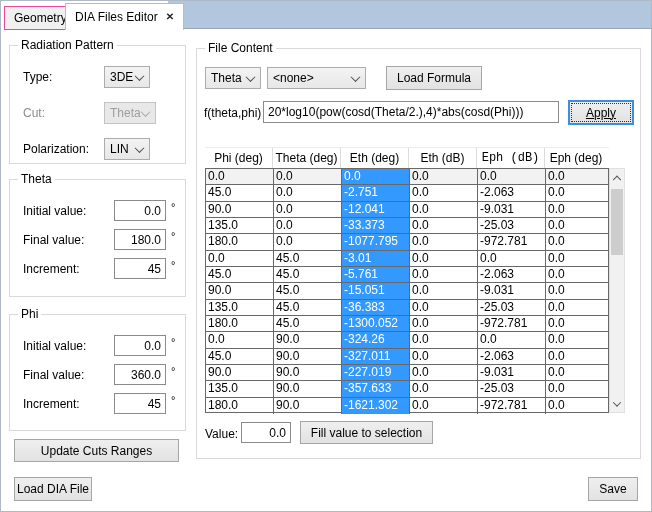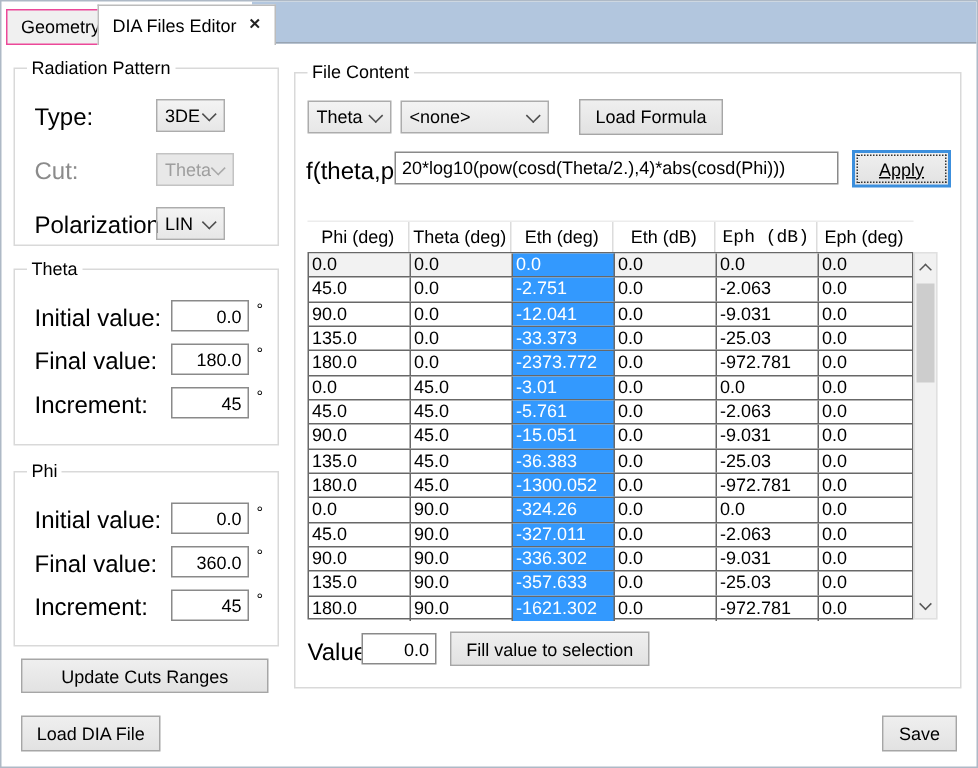--- a/index.html
+++ b/index.html
@@ -17,21 +17,21 @@
                   border:1px solid #ec4899; z-index:2; }
   .tab.active { left:64px; top:2px; height:27px; background:#fff;
                 border:1px solid #bcbcbc; border-bottom:none; z-index:3; }
   .tab-close { font-size:10px; font-weight:bold; color:#222; line-height:10px; }
 
   
   .groupbox { position:absolute; border:1px solid #d9d9d9; background:transparent; }
   .gb-title { position:absolute; top:-8px; left:8px; background:#fff; padding:0 3px;
               font-size:12px; white-space:nowrap; }
 
-  .lbl { position:absolute; font-size:16px; white-space:nowrap; }
+  .lbl { position:absolute; font-size:12px; white-space:nowrap; }
   .lbl.disabled { color:#8b8b8b; }
   .deg { position:absolute; font-size:11px; }
 
   
   .combo { position:absolute; display:flex; align-items:center; justify-content:space-between;
            background:linear-gradient(#f3f3f3,#e7e7e7); border:1px solid #acacac;
            padding:0 6px 0 5px; font-size:12px; }
   .combo .chev { width:7px; height:7px; border-right:1.4px solid #4d4d4d;
                  border-bottom:1.4px solid #4d4d4d; transform:rotate(45deg) translate(-1px,-1px); }
   .combo.disabled { background:#e8e8e8; border-color:#c3c3c3; color:#9e9e9e; }
@@ -131,21 +131,21 @@
   <input class="inp num" style="left: 113px; top: 334px; width: 52px; height: 21px;" value="0.0">
   <span class="deg" style="left:170px; top:335px;">°</span>
   <span class="lbl" style="left:22px; top:367px;">Final value:</span>
   <input class="inp num" style="left: 113px; top: 363px; width: 52px; height: 21px;" value="360.0">
   <span class="deg" style="left:170px; top:364px;">°</span>
   <span class="lbl" style="left:22px; top:396px;">Increment:</span>
   <input class="inp num" style="left: 113px; top: 392px; width: 52px; height: 21px;" value="45">
   <span class="deg" style="left:170px; top:393px;">°</span>
 
   <button class="btn" style="left:13px; top:438px; width:165px; height:23px;">Update Cuts Ranges</button>
-  <button class="btn" style="left:13px; top:476px; width:93px; height:24px;">Load DIA File</button>
+  <button class="btn" style="left:13px; top:476px; width:78px; height:24px;">Load DIA File</button>
 
   <div class="groupbox" style="left:195px; top:47px; width:445px; height:411px;">
     <span class="gb-title">File Content</span>
   </div>
 
   <div class="combo" style="left:204px; top:66px; width:56px; height:22px;">
     <span>Theta</span>
     <span class="chev"></span>
   </div>
   <div class="combo" style="left:266px; top:66px; width:99px; height:22px;">
@@ -196,21 +196,21 @@
           <div class="td" style="width: 68px;">135.0</div>
           <div class="td" style="width: 68px;">0.0</div>
           <div class="td sel" style="width: 68px;">-33.373</div>
           <div class="td" style="width: 68px;">0.0</div>
           <div class="td" style="width: 68px;">-25.03</div>
           <div class="td" style="width: 62px;">0.0</div>
         </div>
         <div class="trow">
           <div class="td" style="width: 68px;">180.0</div>
           <div class="td" style="width: 68px;">0.0</div>
-          <div class="td sel" style="width: 68px;">-2373.772</div>
+          <div class="td sel" style="width: 68px;">-1077.795</div>
           <div class="td" style="width: 68px;">0.0</div>
           <div class="td" style="width: 68px;">-972.781</div>
           <div class="td" style="width: 62px;">0.0</div>
         </div>
         <div class="trow">
           <div class="td" style="width: 68px;">0.0</div>
           <div class="td" style="width: 68px;">45.0</div>
           <div class="td sel" style="width: 68px;">-3.01</div>
           <div class="td" style="width: 68px;">0.0</div>
           <div class="td" style="width: 68px;">0.0</div>
@@ -260,21 +260,21 @@
           <div class="td" style="width: 68px;">45.0</div>
           <div class="td" style="width: 68px;">90.0</div>
           <div class="td sel" style="width: 68px;">-327.011</div>
           <div class="td" style="width: 68px;">0.0</div>
           <div class="td" style="width: 68px;">-2.063</div>
           <div class="td" style="width: 62px;">0.0</div>
         </div>
         <div class="trow">
           <div class="td" style="width: 68px;">90.0</div>
           <div class="td" style="width: 68px;">90.0</div>
-          <div class="td sel" style="width: 68px;">-336.302</div>
+          <div class="td sel" style="width: 68px;">-227.019</div>
           <div class="td" style="width: 68px;">0.0</div>
           <div class="td" style="width: 68px;">-9.031</div>
           <div class="td" style="width: 62px;">0.0</div>
         </div>
         <div class="trow">
           <div class="td" style="width: 68px;">135.0</div>
           <div class="td" style="width: 68px;">90.0</div>
           <div class="td sel" style="width: 68px;">-357.633</div>
           <div class="td" style="width: 68px;">0.0</div>
           <div class="td" style="width: 68px;">-25.03</div>

